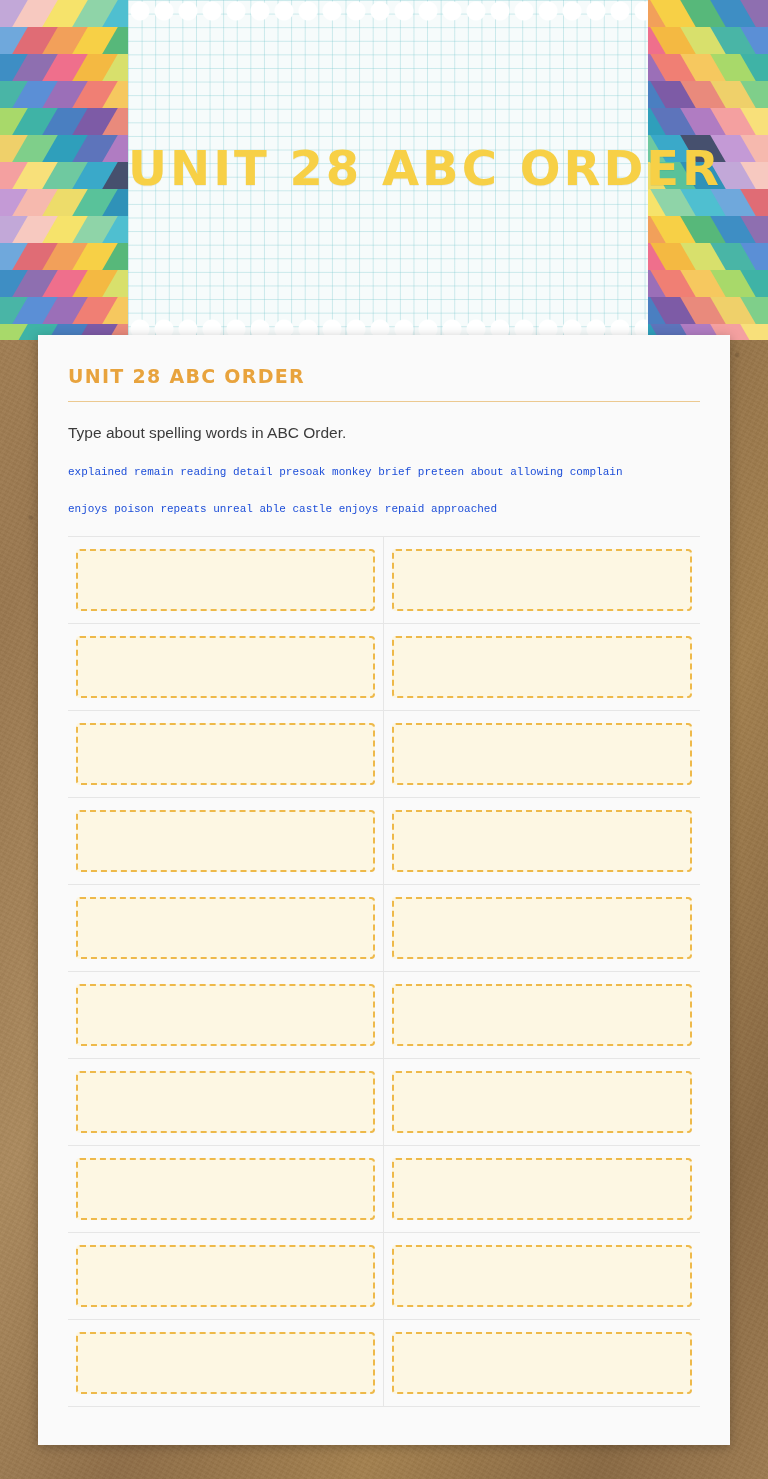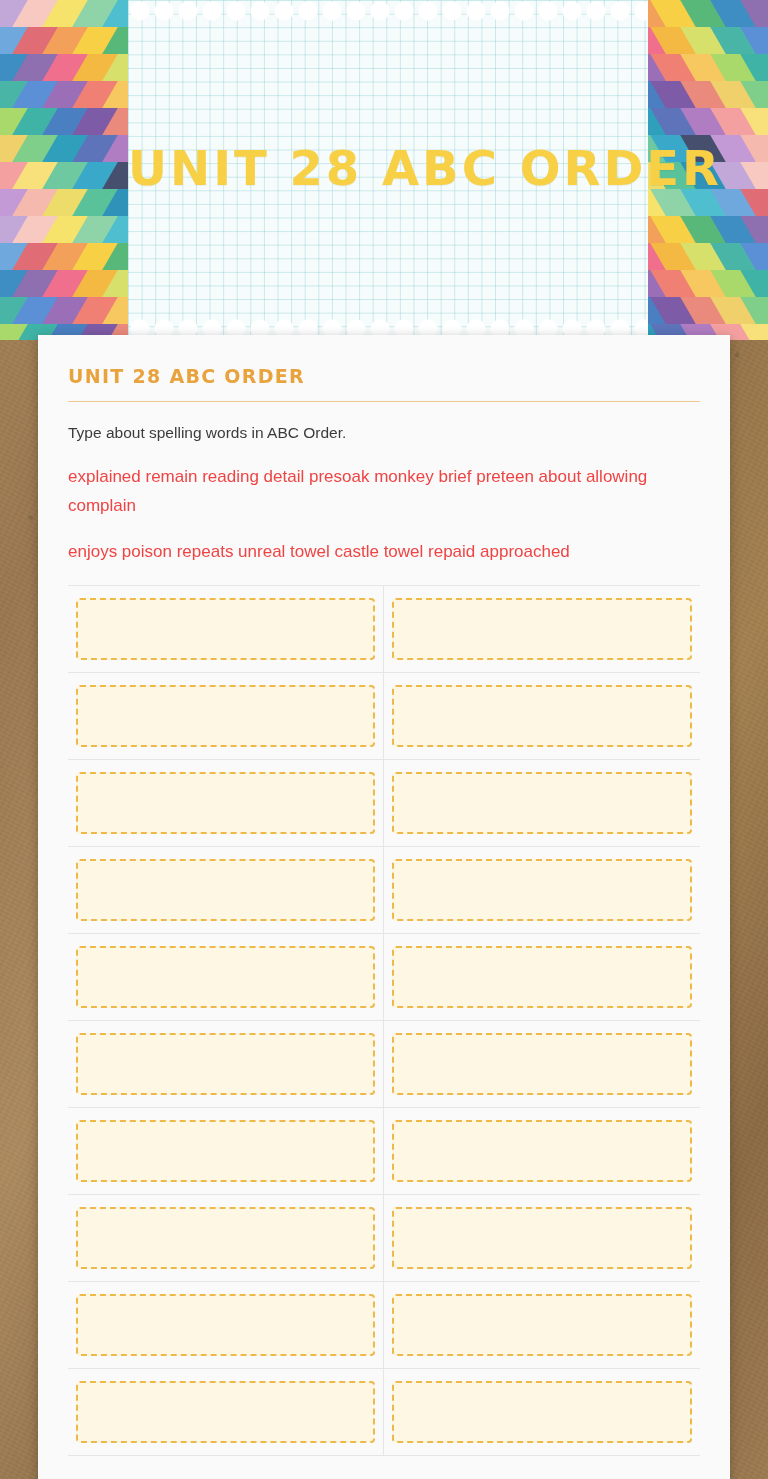--- a/index.html
+++ b/index.html
@@ -136,24 +136,25 @@
     opacity: .6;
     margin-bottom: 18px;
   }
   .instructions {
     font-size: 15.5px;
     line-height: 1.62;
     color: #3b3b3b;
     margin: 0 0 18px 0;
   }
   .wordlist {
-    font-size: 17px;
+    font-size: 11px;
     line-height: 1.68;
-    color: #ef4444;
+    color: #1d4ed8;
     margin: 0 0 18px 0;
+    font-family: Liberation Mono, monospace;
   }
 
   
   #grid {
     display: grid;
     grid-template-columns: 1fr 1fr;
     border-top: 1px solid #e6e6e6;
   }
   .cell {
     border-bottom: 1px solid #e6e6e6;
@@ -366,21 +367,21 @@
     </div>
   <div id="paper-head"></div>
   <div id="banner-title">Unit 28 ABC Order</div>
 </div>
 
 <div id="card">
   <h1 id="card-title">Unit 28 ABC Order</h1>
   <div id="title-rule"></div>
   <p class="instructions">Type about spelling words in ABC Order.</p>
   <p class="wordlist">explained remain reading detail presoak monkey brief preteen about allowing complain</p>
-  <p class="wordlist">enjoys poison repeats unreal towel castle towel repaid approached</p>
+  <p class="wordlist">enjoys poison repeats unreal able castle enjoys repaid approached</p>
   <div id="grid">
       <div class="cell">
         <input class="blank" type="text" style="">
       </div>
       <div class="cell">
         <input class="blank" type="text" style="">
       </div>
       <div class="cell">
         <input class="blank" type="text" style="">
       </div>

